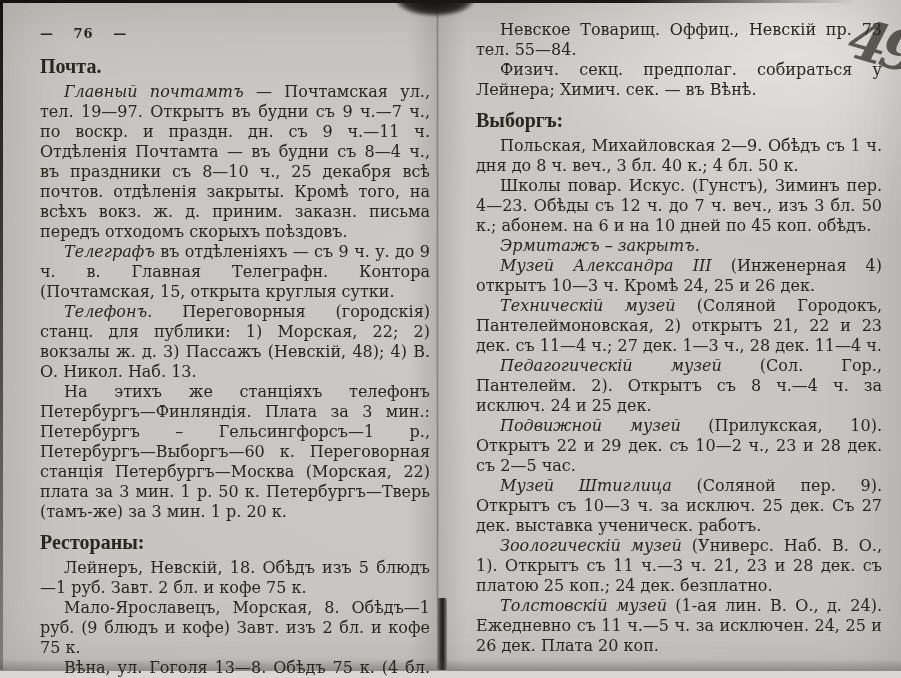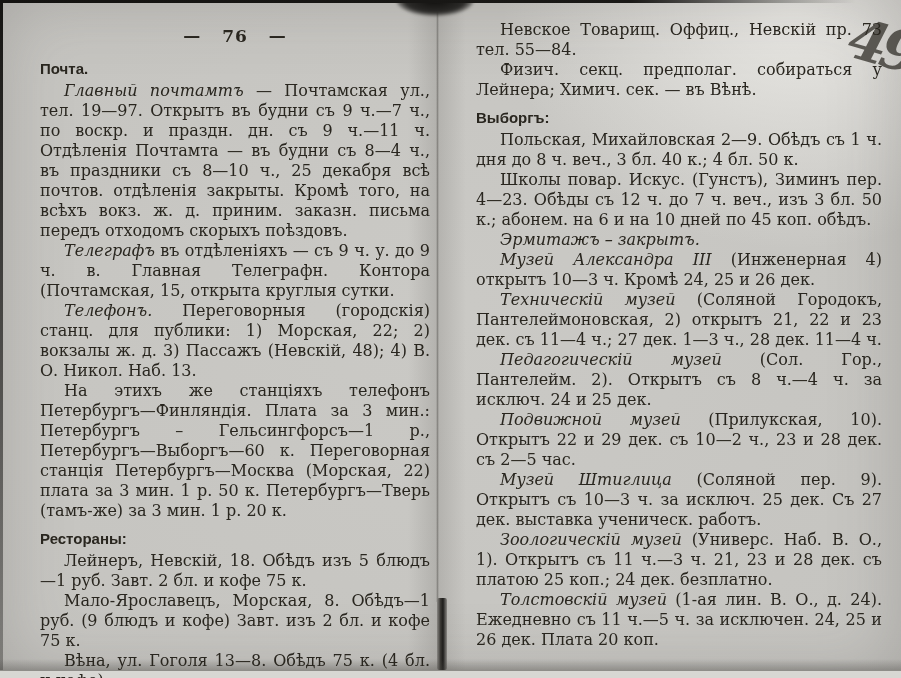--- a/index.html
+++ b/index.html
@@ -37,24 +37,24 @@
                  background:linear-gradient(to right,#8a8884,#3a3834 35%,#1e1d1b 60%,#8a8884); }
   
   .handwriting { position:absolute; right:-14px; top:12px;
                  font-family:"DejaVu Serif","Liberation Serif",serif; font-style:italic;
                  font-size:56px; font-weight:bold; color:rgba(62,60,54,0.82);
                  transform:rotate(16deg); letter-spacing:-6px; }
   
   .page        { position:absolute; top:0; }
   .page-left   { left:40px;  width:390px; top:26px; }
   .page-right  { left:476px; width:406px; top:20px; }
-  .page-header { text-align:center; font-size:17px; font-weight:bold; word-spacing:14px;
+  .page-header { font-size:13px; font-weight:bold; word-spacing:14px;
                  letter-spacing:1px; margin:0 0 14px 0; }
-  .sec-heading { font-family:Liberation Sans, sans-serif;
-                 font-weight:bold; font-size:15px; margin:9px 0 4px 0; }
+  .sec-heading { font-family:Liberation Serif, serif;
+                 font-weight:bold; font-size:20px; margin:9px 0 4px 0; }
   section      { margin:0; }
   .para        { margin:0; text-indent:24px; text-align:justify;
                  font-size:16px; line-height:20px; }
   .lead        { font-style:italic; }
 </style>
 </head>
 <body>
 
 <div class="scan">
 

